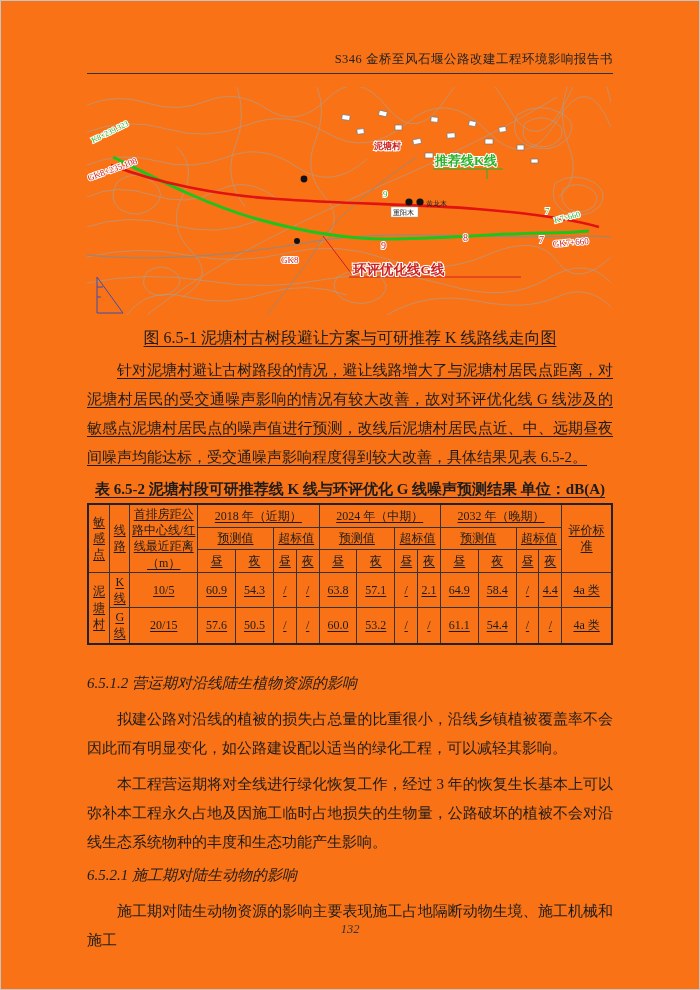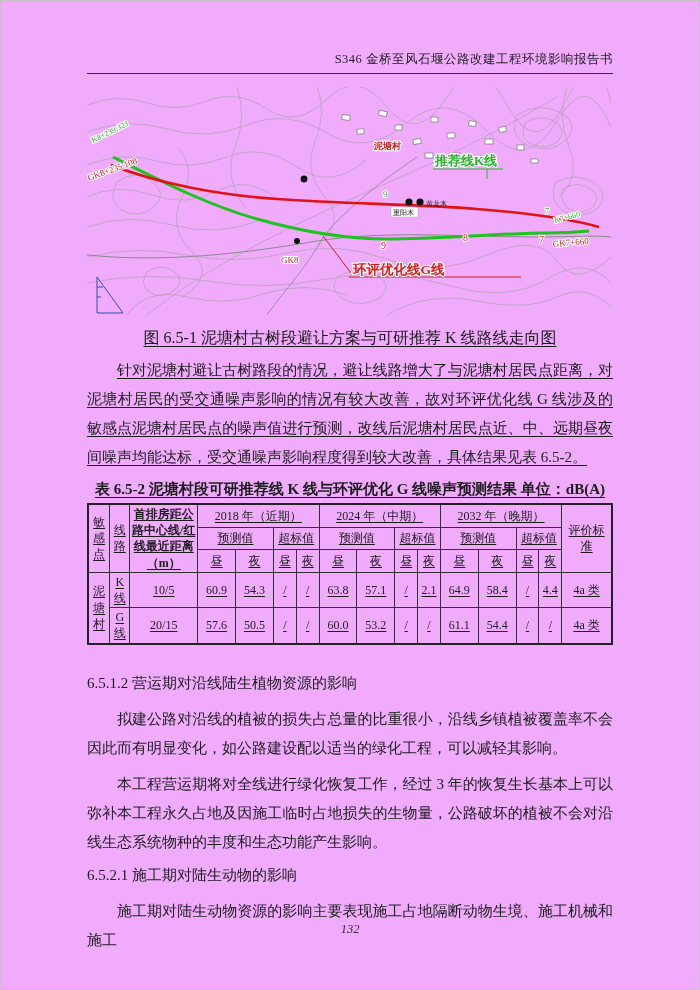--- a/index.html
+++ b/index.html
@@ -1,39 +1,39 @@
 <!DOCTYPE html>
 <html><head>
 <meta charset="utf-8">
 <style>
   html,body{margin:0;padding:0;background:#ffffff;}
   .page{
     width:700px;height:990px;box-sizing:border-box;
-    margin:0 auto;background:#f0abfc;border:1px solid #c4c4c4;
+    margin:0 auto;background:#f97316;border:1px solid #c4c4c4;
     font-family:"Liberation Serif","DejaVu Serif",serif;color:#1c1c1c;
     position:relative;overflow:hidden;
   }
   .content{padding:0 86px;}
   .doc-header{margin-top:50px;text-align:right;font-size:12.5px;letter-spacing:.5px;color:#222;}
   .header-rule{border:none;border-top:1.4px solid #333;margin:5px 0 0 0;}
   .map-fig{margin:13px 0 0 0;}
   .map-fig svg{display:block;width:524px;height:228px;}
   .caption{margin:13px 0 0 0;text-align:center;font-weight:normal;font-size:16px;
     text-decoration:underline;text-underline-offset:3px;}
   .para{margin:7px 0 0 0;font-size:15px;line-height:29px;text-align:justify;text-indent:2em;}
   .u{text-decoration:underline;text-underline-offset:3px;}
   .tbl-title{margin:8px 0 4px 0;text-align:center;font-weight:bold;font-size:15px;
     text-decoration:underline;text-underline-offset:3px;}
   table.noise{width:100%;border-collapse:collapse;table-layout:fixed;font-size:12px;}
   table.noise td{border:1px solid #333;text-align:center;vertical-align:middle;
     padding:1px 1px;line-height:1.35;text-decoration:underline;text-underline-offset:2px;}
   table.noise{border:2px solid #222;}
   td.vcell{word-break:break-all;line-height:1.55;padding:0 2px;}
-  td.dist{line-height:1.3;padding:1px 2px;font-weight:bold;}
-  .sec-head{margin:24px 0 0 0;font-size:15px;line-height:29px;}
+  td.dist{line-height:1.3;padding:1px 2px;}
+  .sec-head{margin:24px 0 0 0;font-size:15px;line-height:29px;font-style:italic;}
   .sec-head.tight{margin-top:4px;}
   .page-num{position:absolute;bottom:52px;left:0;width:100%;text-align:center;font-size:12.5px;color:#333;font-style:italic;}
 </style>
 </head>
 <body>
 
 <div class="page">
   <div class="content">
 
     <div class="doc-header">S346 金桥至风石堰公路改建工程环境影响报告书</div>

